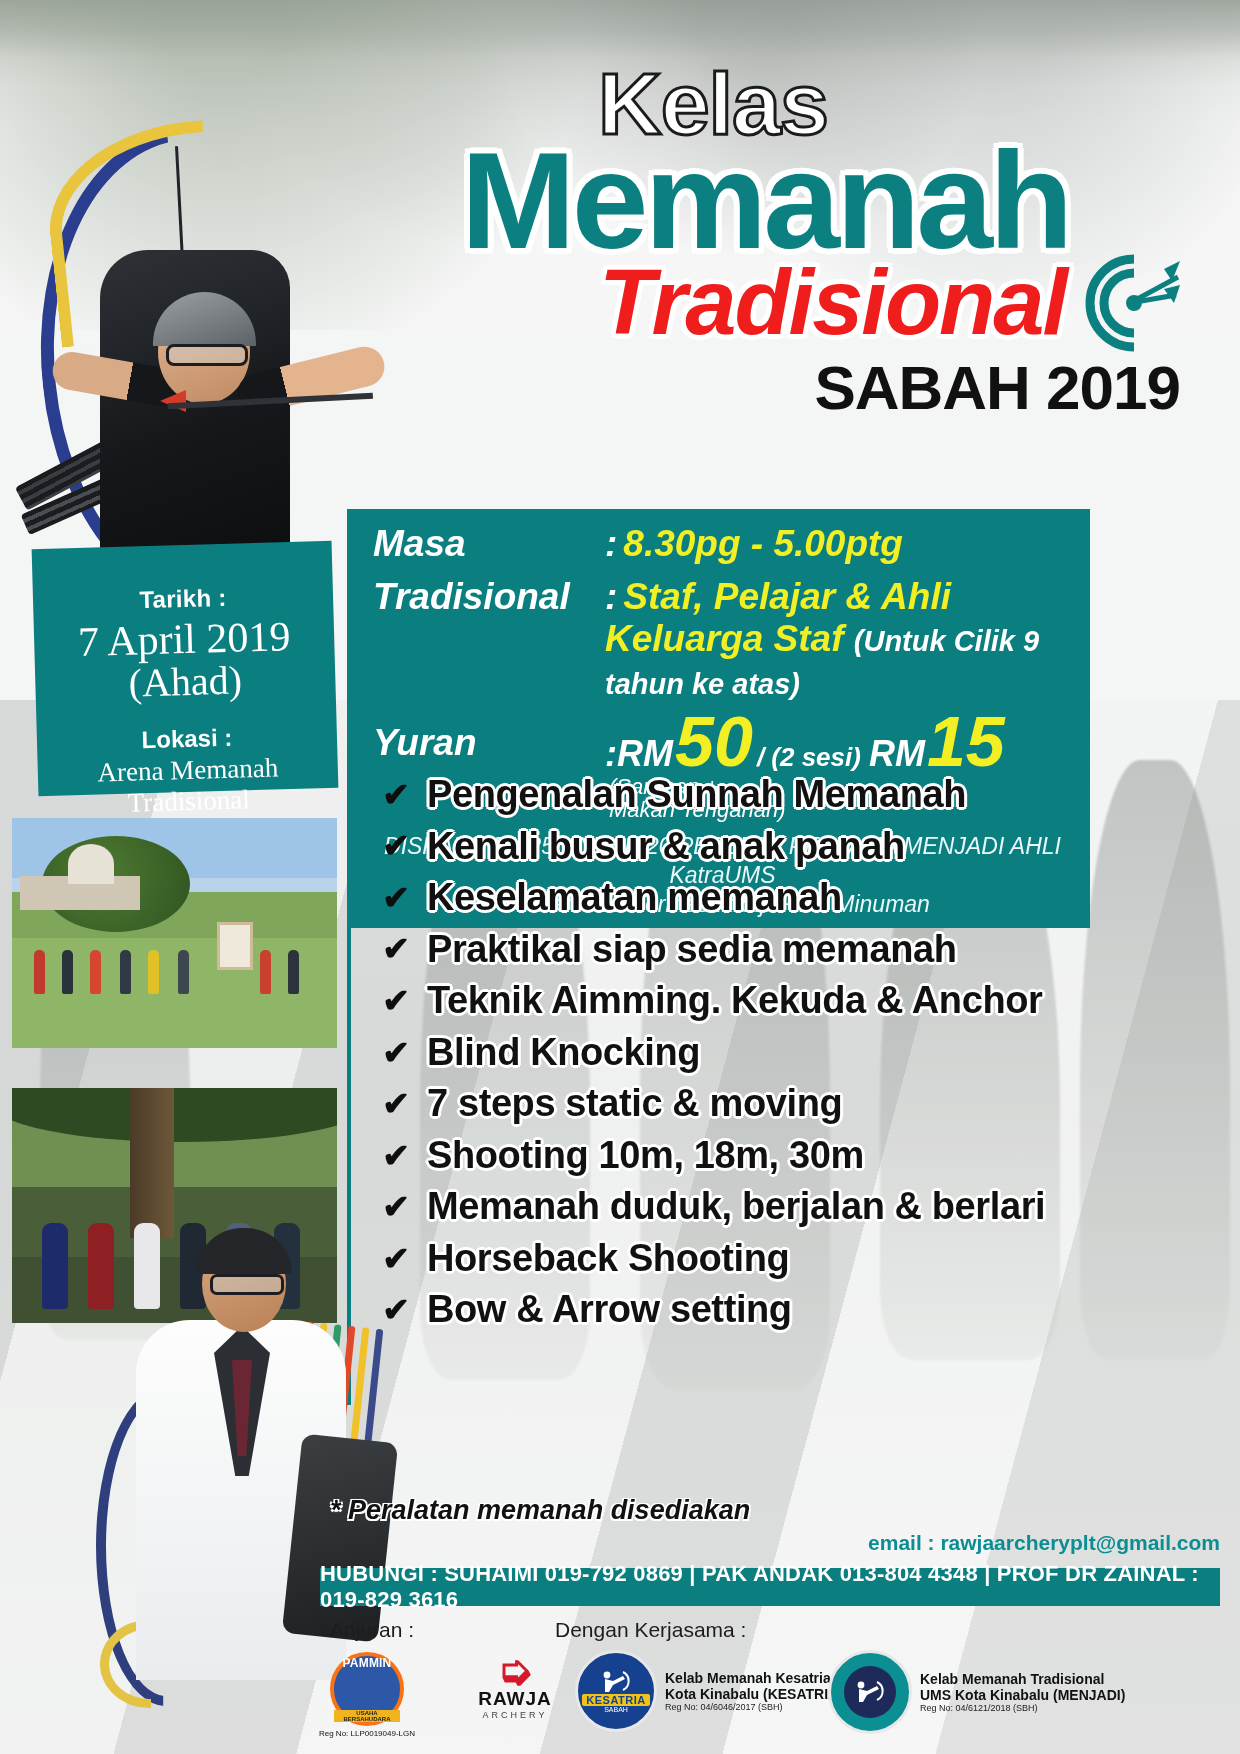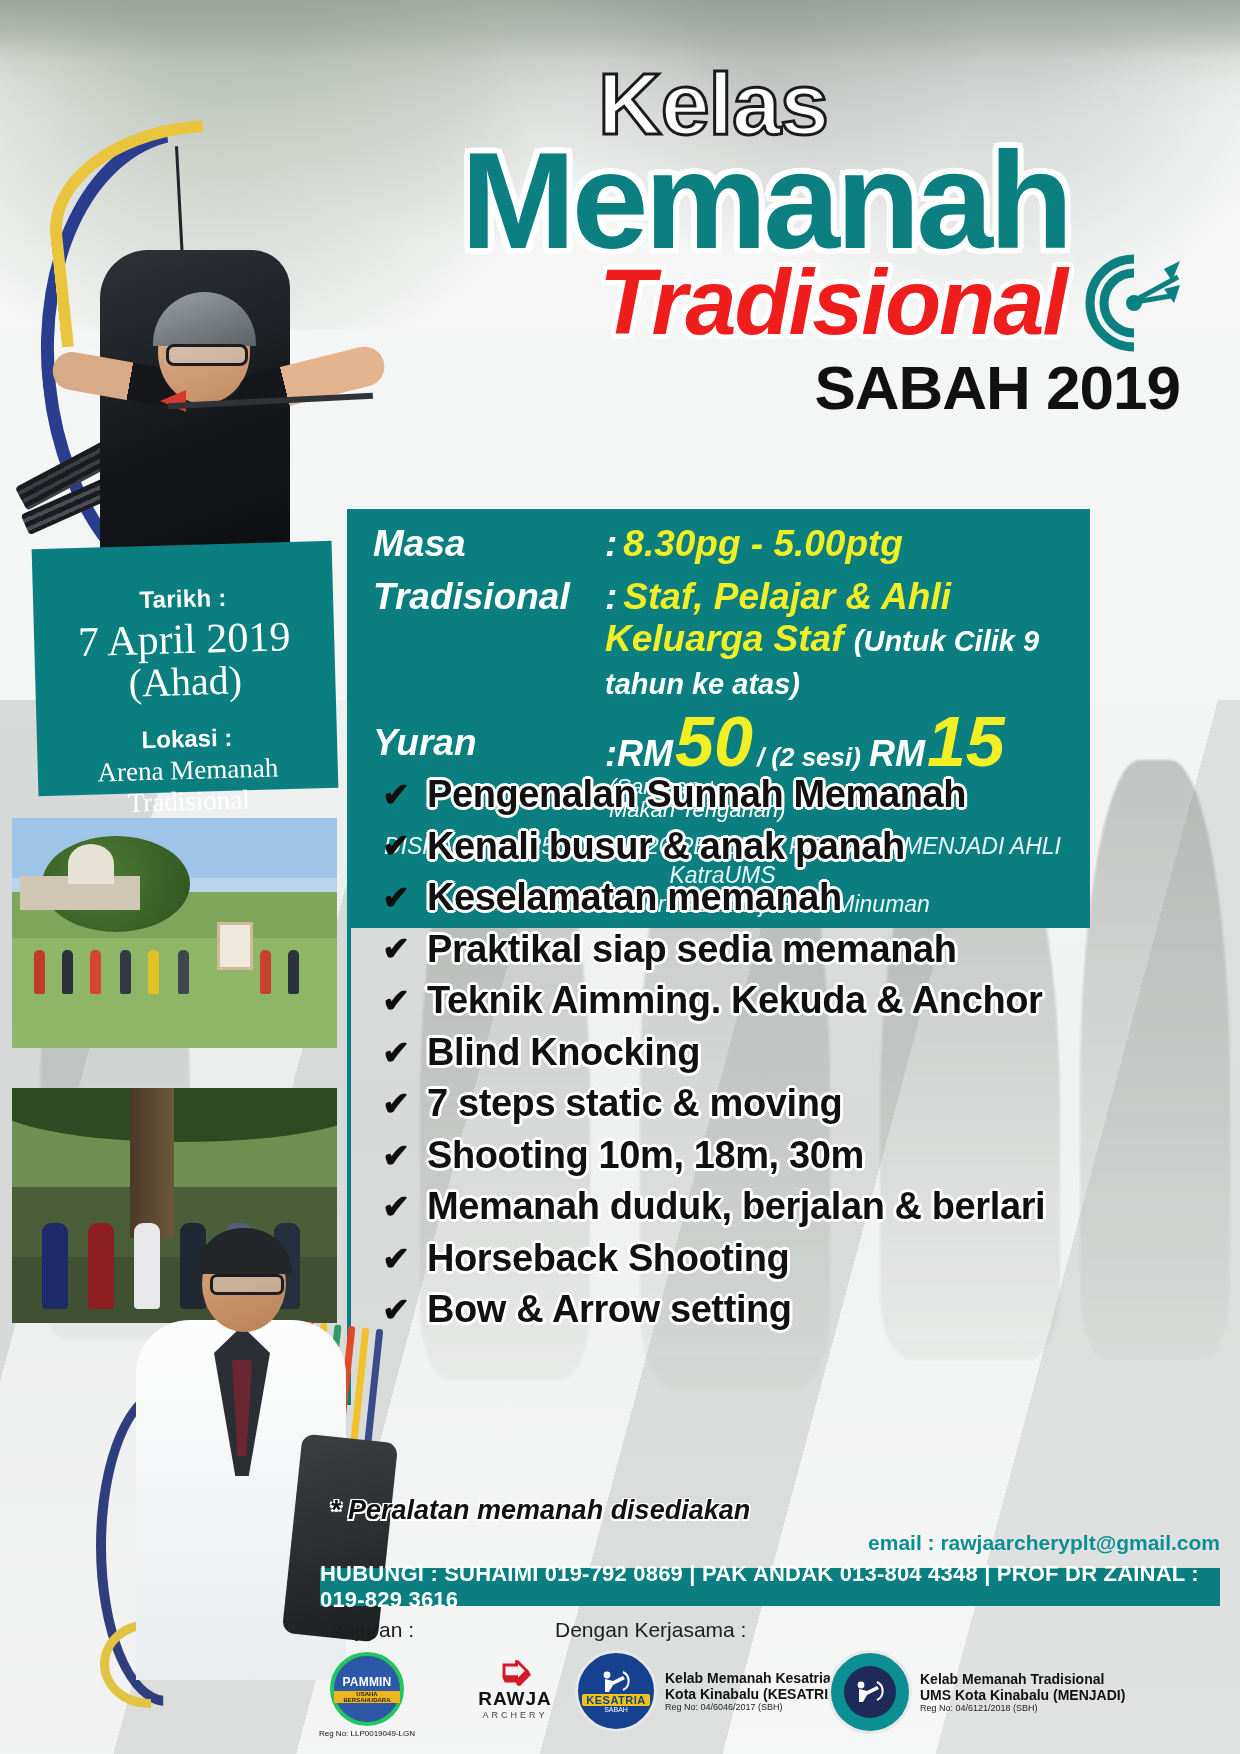--- a/index.html
+++ b/index.html
@@ -235,21 +235,21 @@
   .footer{position:absolute;left:0;top:1612px;width:1240px;height:142px;}
   .anjuran{position:absolute;left:330px;top:6px;font-size:21px;color:#1d1d1d;}
   .kerjasama{position:absolute;left:555px;top:6px;font-size:21px;color:#1d1d1d;}
 
   .logo{position:absolute;}
   .logo-circle{
     border-radius:50%;display:flex;align-items:center;justify-content:center;
     flex-direction:column;color:#fff;text-align:center;box-sizing:border-box;
   }
   .lg-pammin{left:330px;top:40px;}
-  .lg-pammin .logo-circle{width:74px;height:74px;background:#2d58a8;border:4px solid #22c55e;}
+  .lg-pammin .logo-circle{width:74px;height:74px;background:#2d58a8;border:4px solid #f97316;justify-content:space-between;}
   .lg-pammin .t1{font-size:12px;font-weight:800;letter-spacing:.2px;}
   .lg-pammin .t2{font-size:6px;font-weight:700;background:#f0b41f;color:#222;width:100%;margin-top:2px;}
   .lg-cap{font-size:8px;color:#111;text-align:center;margin-top:3px;width:110px;margin-left:-18px;}
 
   .lg-rawja{left:455px;top:42px;width:120px;text-align:center;}
   .rawja-mark{font-size:42px;color:#d4192a;font-weight:800;line-height:.8;}
   .rawja-name{font-size:19px;font-weight:800;color:#111;letter-spacing:1px;}
   .rawja-sub{font-size:9px;letter-spacing:3px;color:#444;}
 
   .lg-kesatria{left:575px;top:38px;display:flex;align-items:center;gap:8px;}

